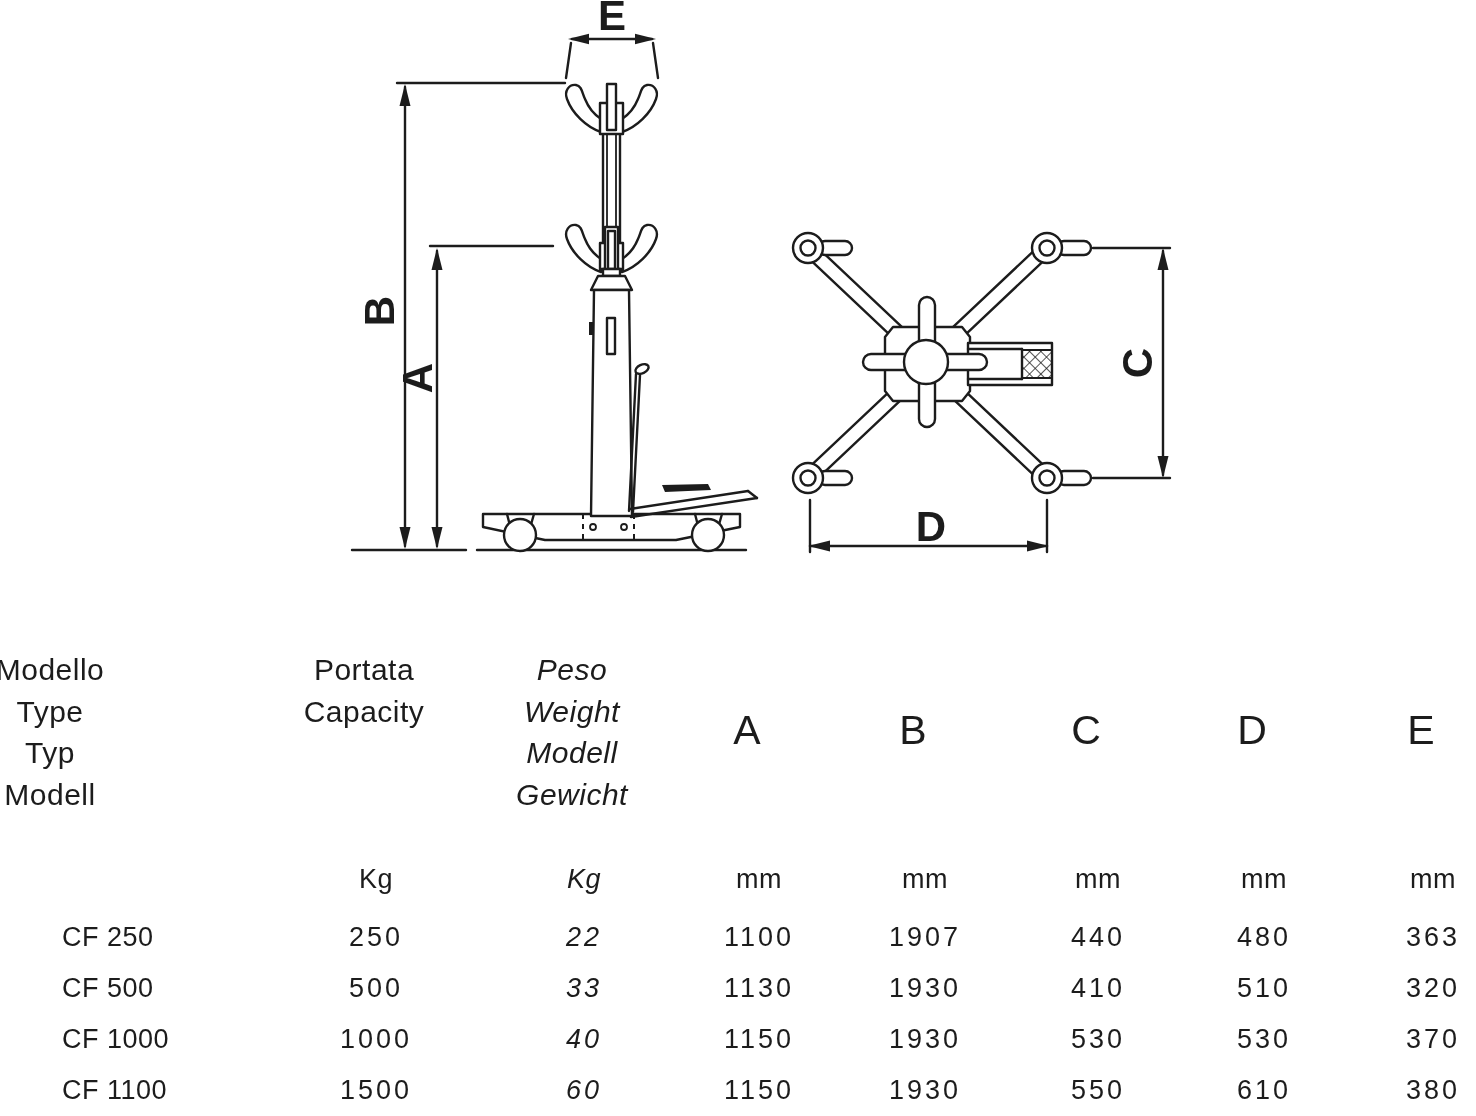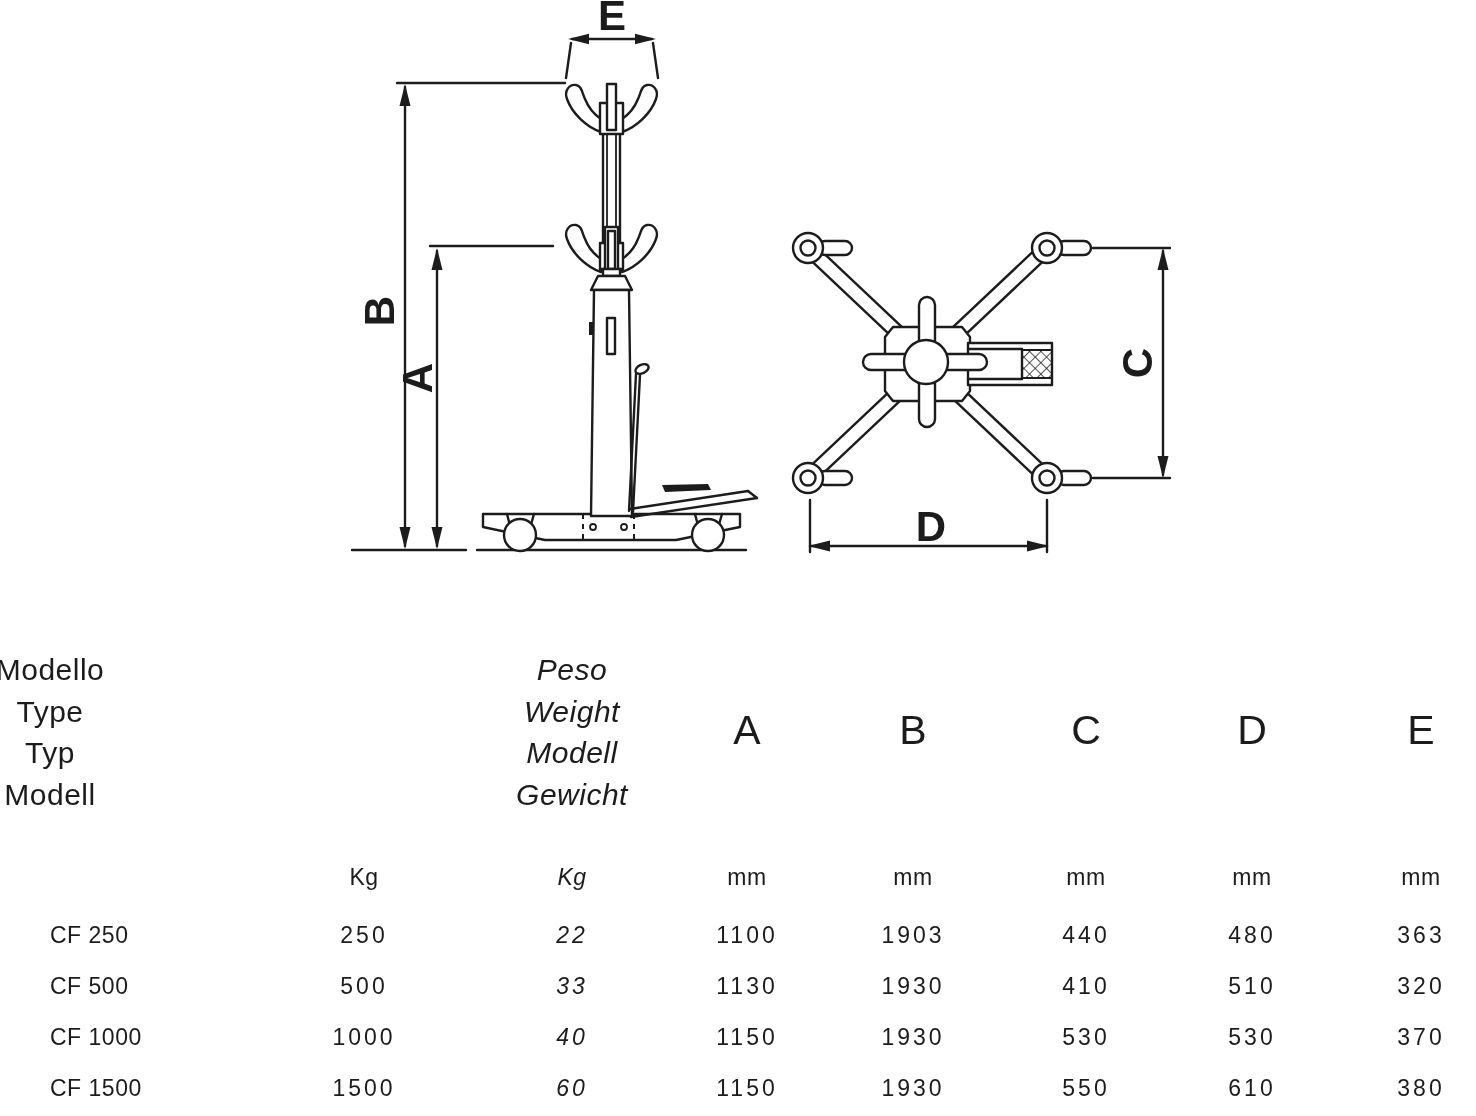--- a/index.html
+++ b/index.html
@@ -9,21 +9,21 @@
   }
   svg { position:absolute; top:0; left:0; }
   .ln   { stroke:#1c1c1c; stroke-width:2.4; fill:none; stroke-linecap:round; }
   .thin { stroke:#1c1c1c; stroke-width:1.8; fill:none; }
   .fw   { fill:#ffffff; stroke:#1c1c1c; stroke-width:2.4; stroke-linejoin:round; }
   .fi   { fill:#1c1c1c; stroke:none; }
   .dash { stroke:#1c1c1c; stroke-width:2; fill:none; stroke-dasharray:5 5; }
   .dlab { font:600 42px "Liberation Sans", sans-serif; fill:#1c1c1c; }
 
   
-  .trow { position:absolute; left:0; width:1432px; height:44px; font-size:23px; }
+  .trow { position:absolute; left:12px; width:1432px; height:44px; font-size:27px; }
   .cell { position:absolute; transform:translateX(-50%); white-space:nowrap; }
   .cell.left { transform:none; }
   .num  { letter-spacing:3px; }
   .txt  { letter-spacing:0.5px; }
   .col-model { left:50px; }
   .col-capc  { left:364px; }
   .col-wt    { left:572px;font-style:italic; }
   .col-a { left:747px; }
   .col-b { left:913px; }
   .col-c { left:1086px; }
@@ -171,20 +171,22 @@
 
   <div>
 
     <div class="hstack col-model">
       <div>Modello</div>
       <div>Type</div>
       <div>Typ</div>
       <div>Modell</div>
     </div>
     <div class="hstack col-capc">
+      <div>Portata</div>
+      <div>Capacity</div>
     </div>
     <div class="hstack col-wt">
       <div>Peso</div>
       <div>Weight</div>
       <div>Modell</div>
       <div>Gewicht</div>
     </div>
 
     <div class="dimletters">
       <span class="cell col-a">A</span>
@@ -202,21 +204,21 @@
       <span class="cell col-c txt">mm</span>
       <span class="cell col-d txt">mm</span>
       <span class="cell col-e txt">mm</span>
     </div>
 
     <div class="trow" style="top:922px">
       <span class="cell left col-model txt">CF 250</span>
       <span class="cell col-capc num">250</span>
       <span class="cell col-wt num">22</span>
       <span class="cell col-a num">1100</span>
-      <span class="cell col-b num">1903</span>
+      <span class="cell col-b num">1907</span>
       <span class="cell col-c num">440</span>
       <span class="cell col-d num">480</span>
       <span class="cell col-e num">363</span>
     </div>
     <div class="trow" style="top:973px">
       <span class="cell left col-model txt">CF 500</span>
       <span class="cell col-capc num">500</span>
       <span class="cell col-wt num">33</span>
       <span class="cell col-a num">1130</span>
       <span class="cell col-b num">1930</span>
@@ -228,21 +230,21 @@
       <span class="cell left col-model txt">CF 1000</span>
       <span class="cell col-capc num">1000</span>
       <span class="cell col-wt num">40</span>
       <span class="cell col-a num">1150</span>
       <span class="cell col-b num">1930</span>
       <span class="cell col-c num">530</span>
       <span class="cell col-d num">530</span>
       <span class="cell col-e num">370</span>
     </div>
     <div class="trow" style="top:1075px">
-      <span class="cell left col-model txt">CF 1500</span>
+      <span class="cell left col-model txt">CF 1100</span>
       <span class="cell col-capc num">1500</span>
       <span class="cell col-wt num">60</span>
       <span class="cell col-a num">1150</span>
       <span class="cell col-b num">1930</span>
       <span class="cell col-c num">550</span>
       <span class="cell col-d num">610</span>
       <span class="cell col-e num">380</span>
     </div>
   </div>
 </div>

